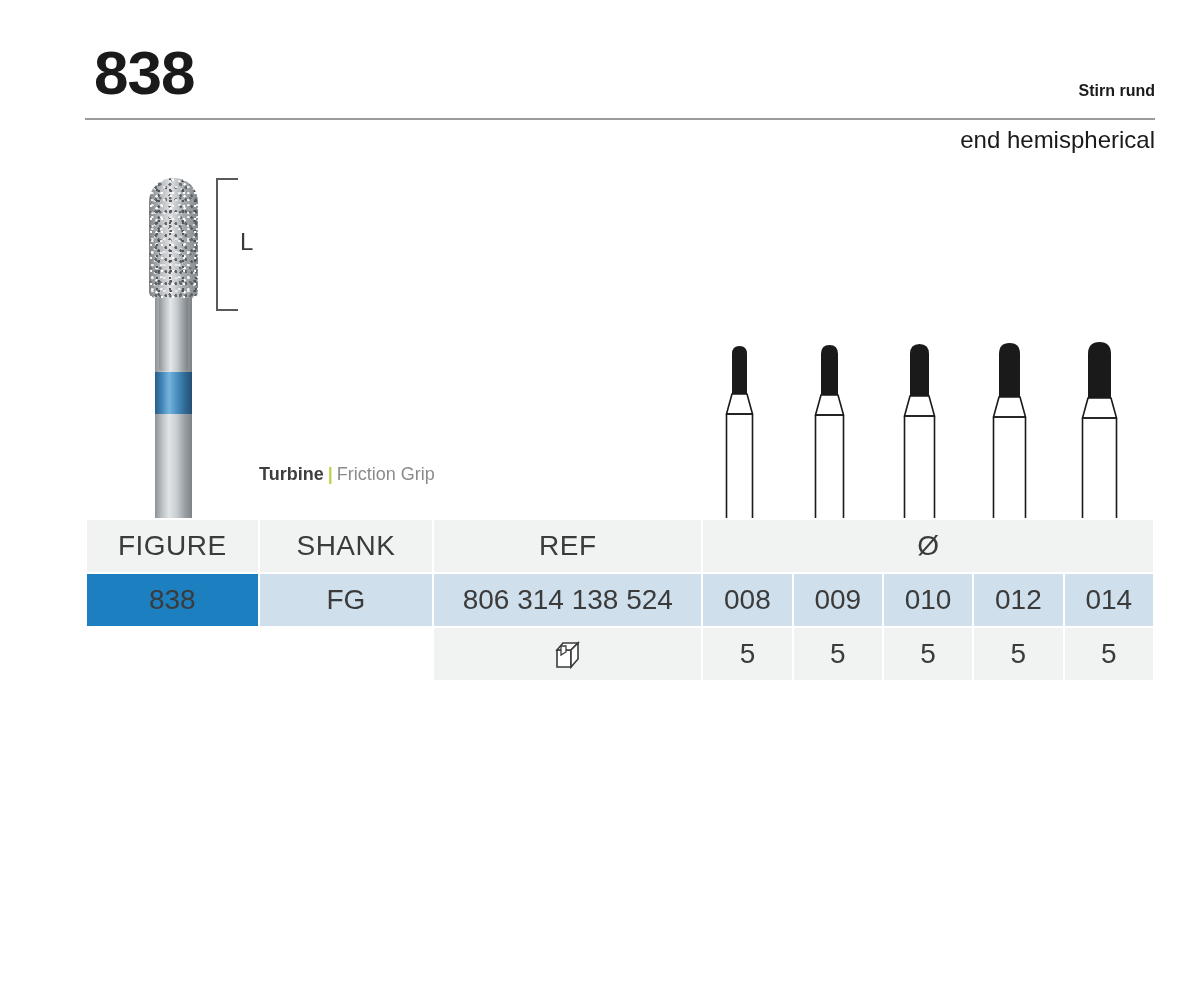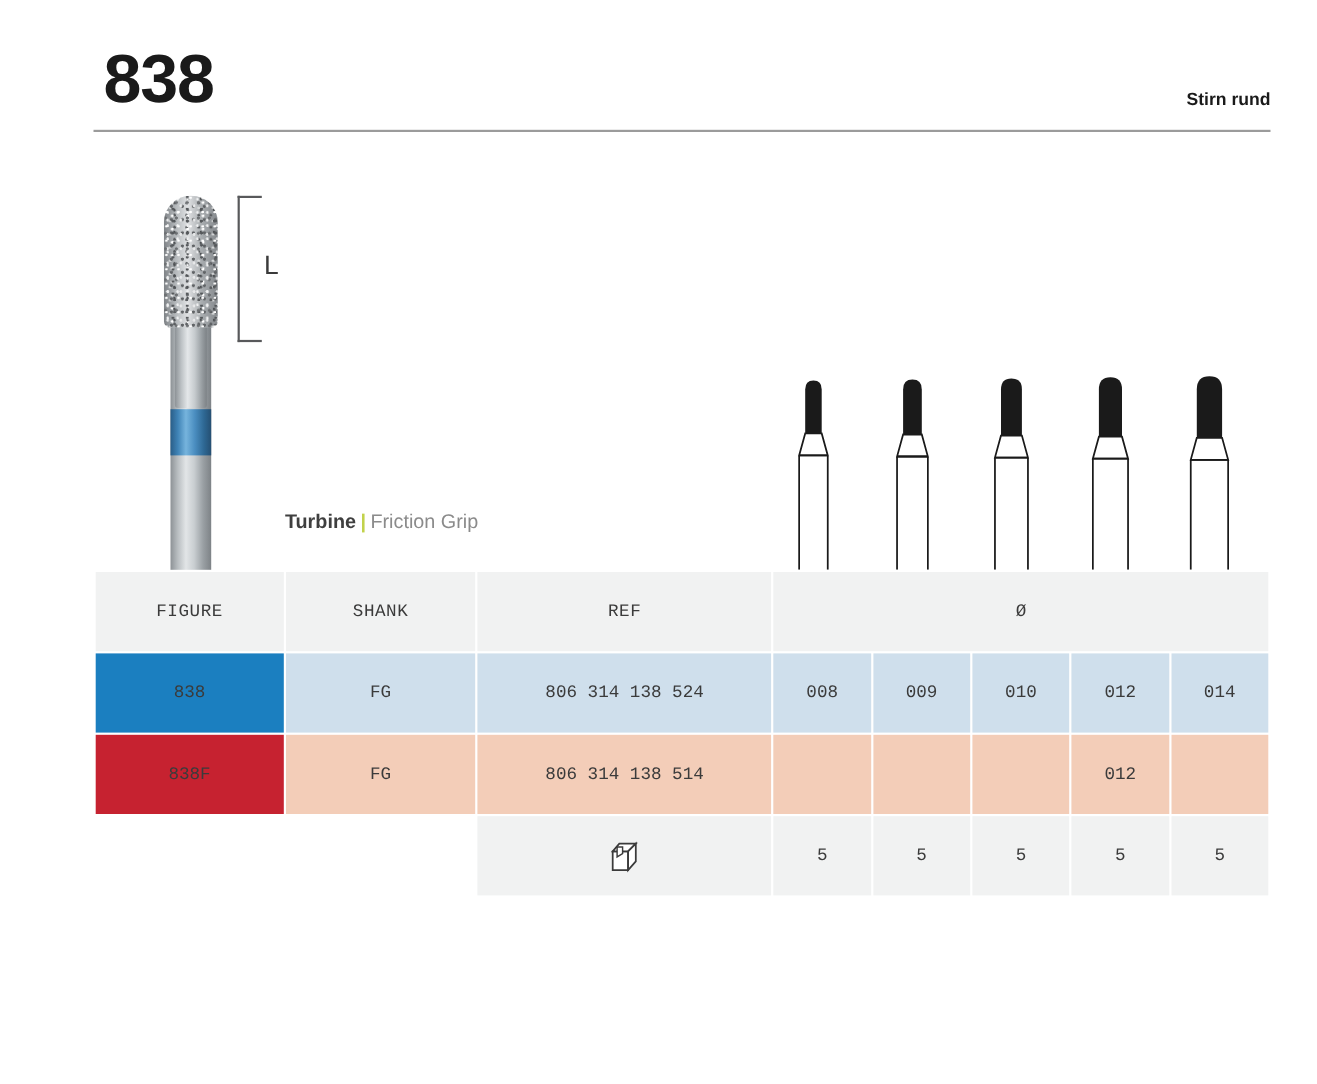--- a/index.html
+++ b/index.html
@@ -171,27 +171,26 @@
     position: absolute;
     left: 85px;
     top: 518px;
     width: 1070px;
     border-collapse: separate;
     border-spacing: 2px;
     table-layout: fixed;
   }
   #spec-table td {
     height: 44px;
-    padding: 14px;
+    padding: 4px;
     text-align: center;
     vertical-align: middle;
-    font-size: 16px;
+    font-size: 28px;
     color: #3b3b3b;
     font-weight: normal;
-    font-family: Liberation Mono, monospace;
   }
   .col-figure { width: 170px; }
   .col-shank  { width: 172px; }
   .col-ref    { width: 266px; }
   .col-dia    { width: 88px; }
 
   .hdr      { background: #f1f2f2; letter-spacing: 0.5px; }
   .hdr-dia  { background: #f1f2f2; font-size: 25px; }
   .blank    { background: #ffffff; }
   .grey     { background: #f1f2f2; }
@@ -220,20 +219,21 @@
     box-sizing: border-box;
   }
 </style>
 </head>
 <body>
 
 <div id="header">
   <div id="fig-number">838</div>
   <div id="header-rule"></div>
   <div id="title-de">Stirn rund</div>
+  <div id="title-en">end hemispherical</div>
 </div>
 
 <div id="bur-figure">
   <div class="bur-shank-body"></div>
   <div class="bur-ring"></div>
   <div class="bur-neck"></div>
   <div class="bur-head"></div>
   <div id="length-bracket"></div>
   <div id="length-label">L</div>
 </div>
@@ -305,30 +305,20 @@
       <td class="t-blue">FG</td>
       <td class="t-blue">806 314 138 524</td>
       <td class="t-blue">008</td>
       <td class="t-blue">009</td>
       <td class="t-blue">010</td>
       <td class="t-blue">012</td>
       <td class="t-blue">014</td>
     </tr>
 
 
-    <tr class="row-h-tall">
-      <td class="fig-red">838F</td>
-      <td class="t-red">FG</td>
-      <td class="t-red">806 314 138 514</td>
-      <td class="t-red"></td>
-      <td class="t-red"></td>
-      <td class="t-red"></td>
-      <td class="t-red">012</td>
-      <td class="t-red"></td>
-    </tr>
 
 
     <tr class="row-h-tall">
       <td class="blank"></td>
       <td class="blank"></td>
       <td class="grey">
         <svg width="34" height="34" viewBox="0 0 34 34" style="vertical-align:middle;">
           <path d="M6 13 L6 30 L20 30 L20 13 Z" fill="#ffffff" stroke="#3b3b3b" stroke-width="1.6"></path>
           <path d="M6 13 L12 6 L27 6 L20 13 Z" fill="#ffffff" stroke="#3b3b3b" stroke-width="1.6"></path>
           <path d="M20 13 L27 6 L27 22 L20 30 Z" fill="#ffffff" stroke="#3b3b3b" stroke-width="1.6"></path>

